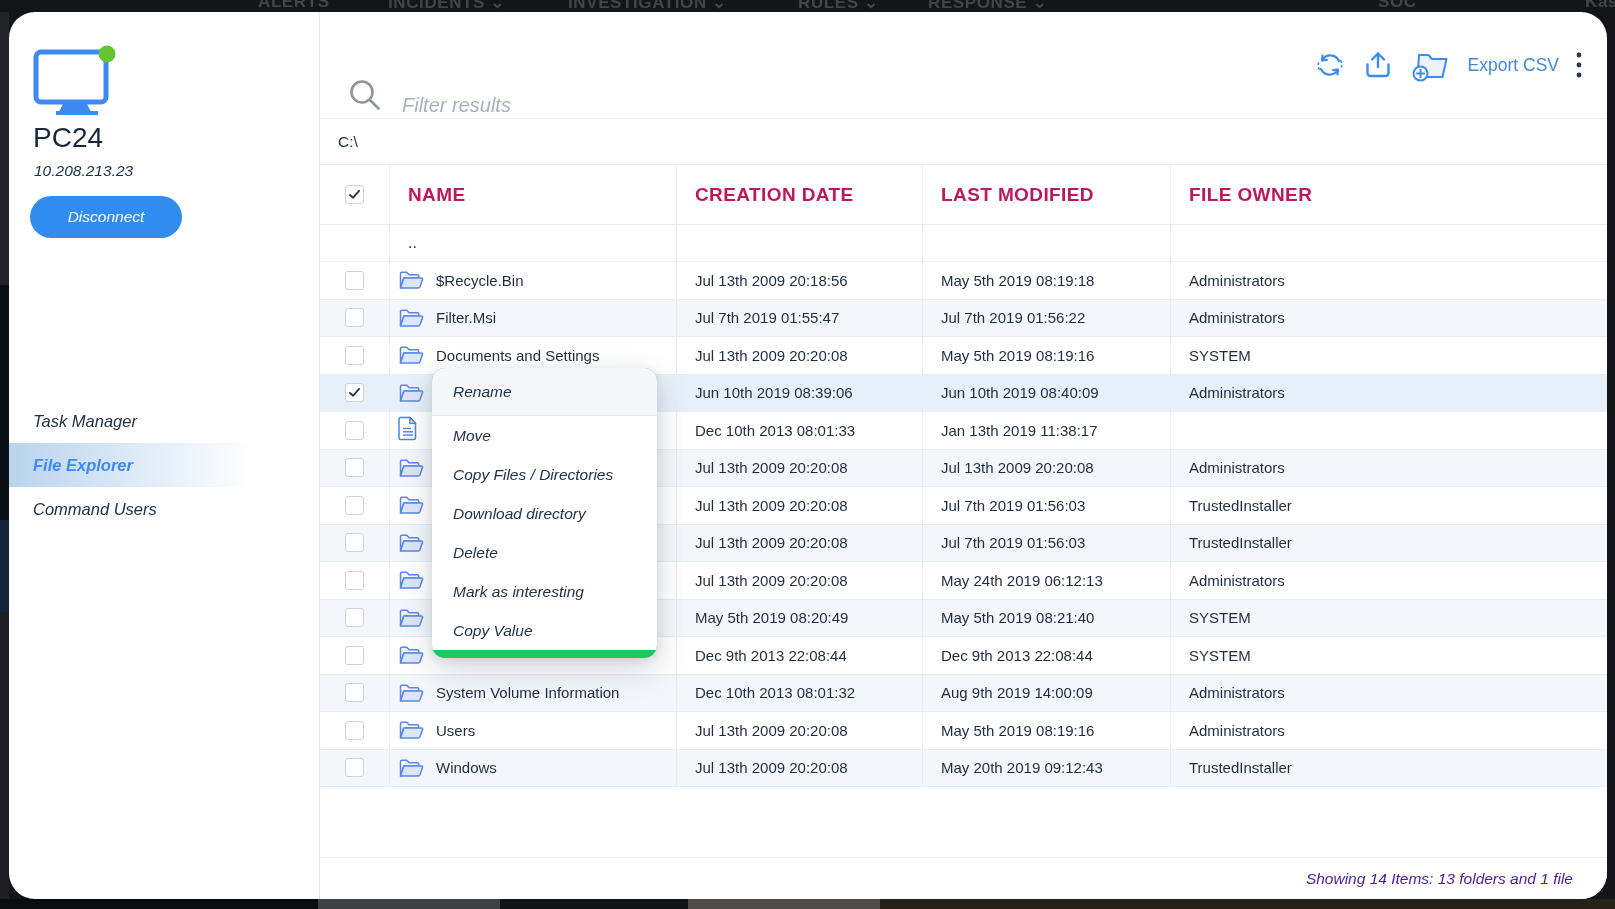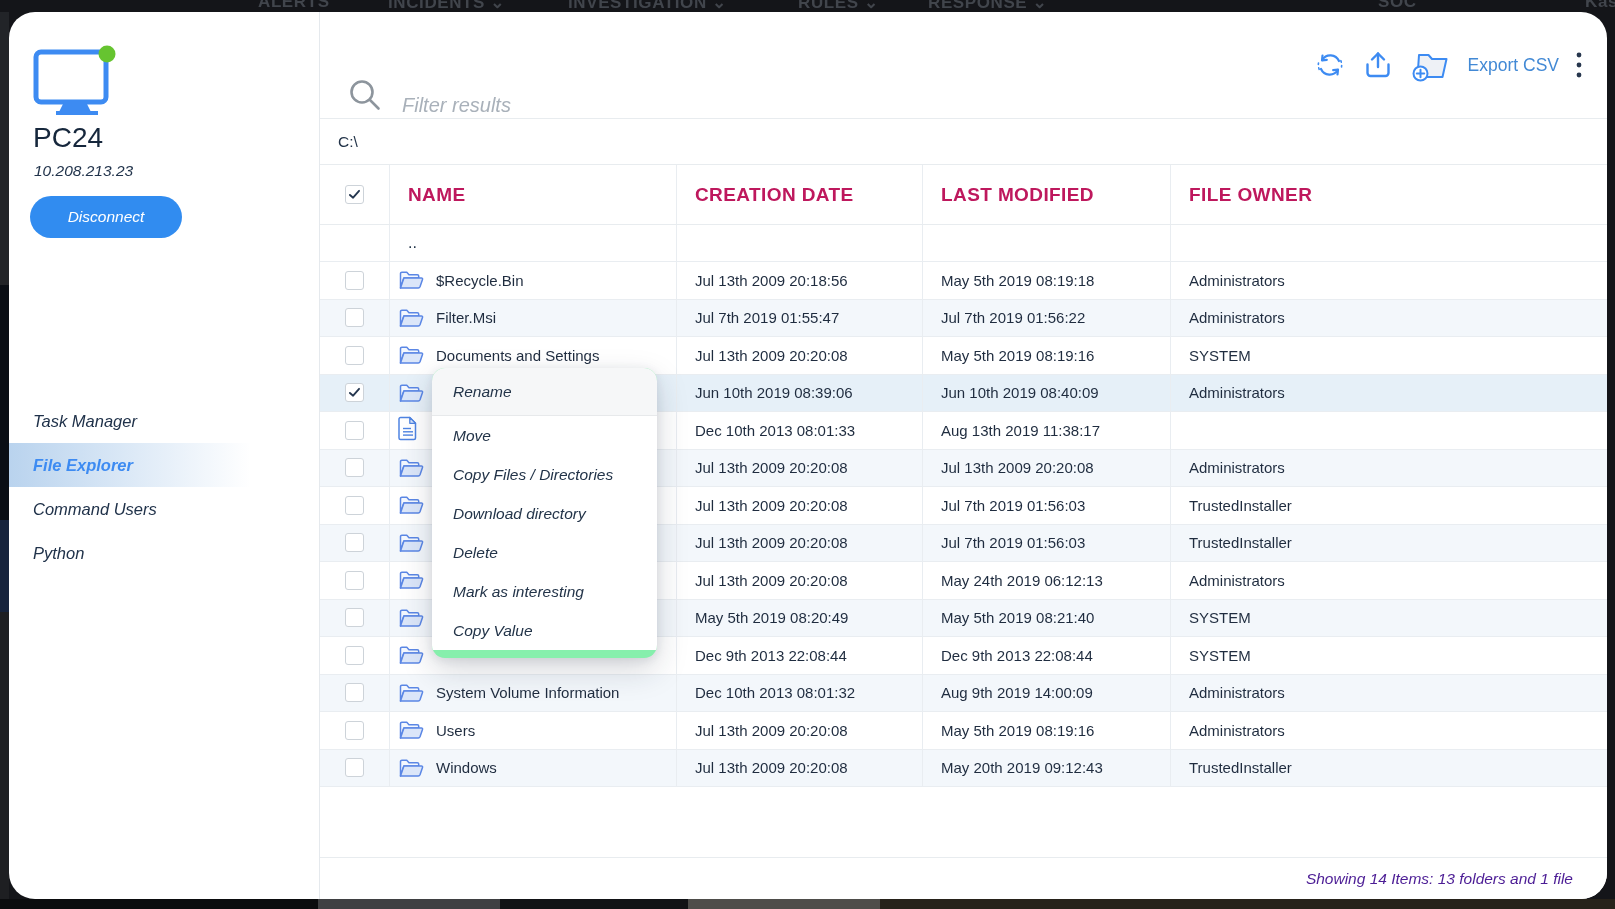--- a/index.html
+++ b/index.html
@@ -65,21 +65,21 @@
       display:flex;align-items:center;justify-content:center;cursor:pointer;flex:none;}
   .cb svg{display:none;}
   .cb.checked svg{display:block;}
 
   .spacer{flex:1;}
   .footerbar{position:absolute;left:0;right:0;bottom:0;height:41px;border-top:1px solid #e8ecef;
              display:flex;align-items:center;justify-content:flex-end;padding-right:34px;
              font-size:15.5px;font-style:italic;color:#4c1d95;background:#fff;}
 
   
-  .context-menu{position:absolute;left:423px;top:356px;width:225px;box-sizing:border-box;background:#86efac;
+  .context-menu{position:absolute;left:423px;top:356px;width:225px;box-sizing:border-box;background:#22c55e;
                 border-radius:13px;box-shadow:0 12px 32px rgba(25,40,60,.18),0 2px 10px rgba(25,40,60,.10);
                 padding-bottom:8px;z-index:6;overflow:hidden;}
   .menu-item{height:39px;display:flex;align-items:center;padding-left:21px;font-size:15.5px;
              font-style:italic;color:#233449;cursor:pointer;background:#fff;}
   .menu-item.highlight{height:47px;background:#f6f7f8;border-bottom:1px solid #e7e9eb;}
 </style>
 </head>
 <body>
 
 <div class="stage">
@@ -123,23 +123,20 @@
       <button class="disconnect">Disconnect</button>
       <nav class="side-nav" id="side-nav">
           <div class="nav-item">
             <span>Task Manager</span>
           </div>
           <div class="nav-item active">
             <span>File Explorer</span>
           </div>
           <div class="nav-item">
             <span>Command Users</span>
-          </div>
-          <div class="nav-item">
-            <span>Python</span>
           </div>
         </nav>
     </aside>
 
     <div class="main">
 
       <div class="toolbar">
         <span class="search-icon">
           <svg width="38" height="38" viewBox="0 0 38 38" fill="none">
             <circle cx="16" cy="16" r="10.5" stroke="#8d959d" stroke-width="2.6"></circle>
@@ -304,21 +301,21 @@
           <path d="M2.5 1.5 h9.3 l5.7 5.8 v14.7 a1.5 1.5 0 0 1 -1.5 1.5 h-13.5 a1.5 1.5 0 0 1 -1.5 -1.5 v-19 a1.5 1.5 0 0 1 1.5 -1.5 z" fill="#fff" stroke="#4f84e2" stroke-width="1.5" stroke-linejoin="round"></path>
           <path d="M11.8 1.5 v5.8 h5.7 z" fill="#d9e6fa" stroke="#4f84e2" stroke-width="1.3" stroke-linejoin="round"></path>
           <line x1="5" y1="12.5" x2="13" y2="12.5" stroke="#4f84e2" stroke-width="1.4"></line>
           <line x1="5" y1="15.8" x2="15" y2="15.8" stroke="#4f84e2" stroke-width="1.4"></line>
           <line x1="5" y1="19.1" x2="15" y2="19.1" stroke="#4f84e2" stroke-width="1.4"></line>
         </svg>
       </span>
       <span class="name-text"></span>
     </div>
     <div class="cell">Dec 10th 2013 08:01:33</div>
-    <div class="cell">Aug 13th 2019 11:38:17</div>
+    <div class="cell">Jan 13th 2019 11:38:17</div>
     <div class="cell"></div>
   </div>
           <div class="grid-row row tint" data-type="folder">
     <div class="cell cb-cell">
       <span class="cb">
         
       </span>
     </div>
     <div class="cell name-cell">
       <span class="icon-slot icon-folder">

